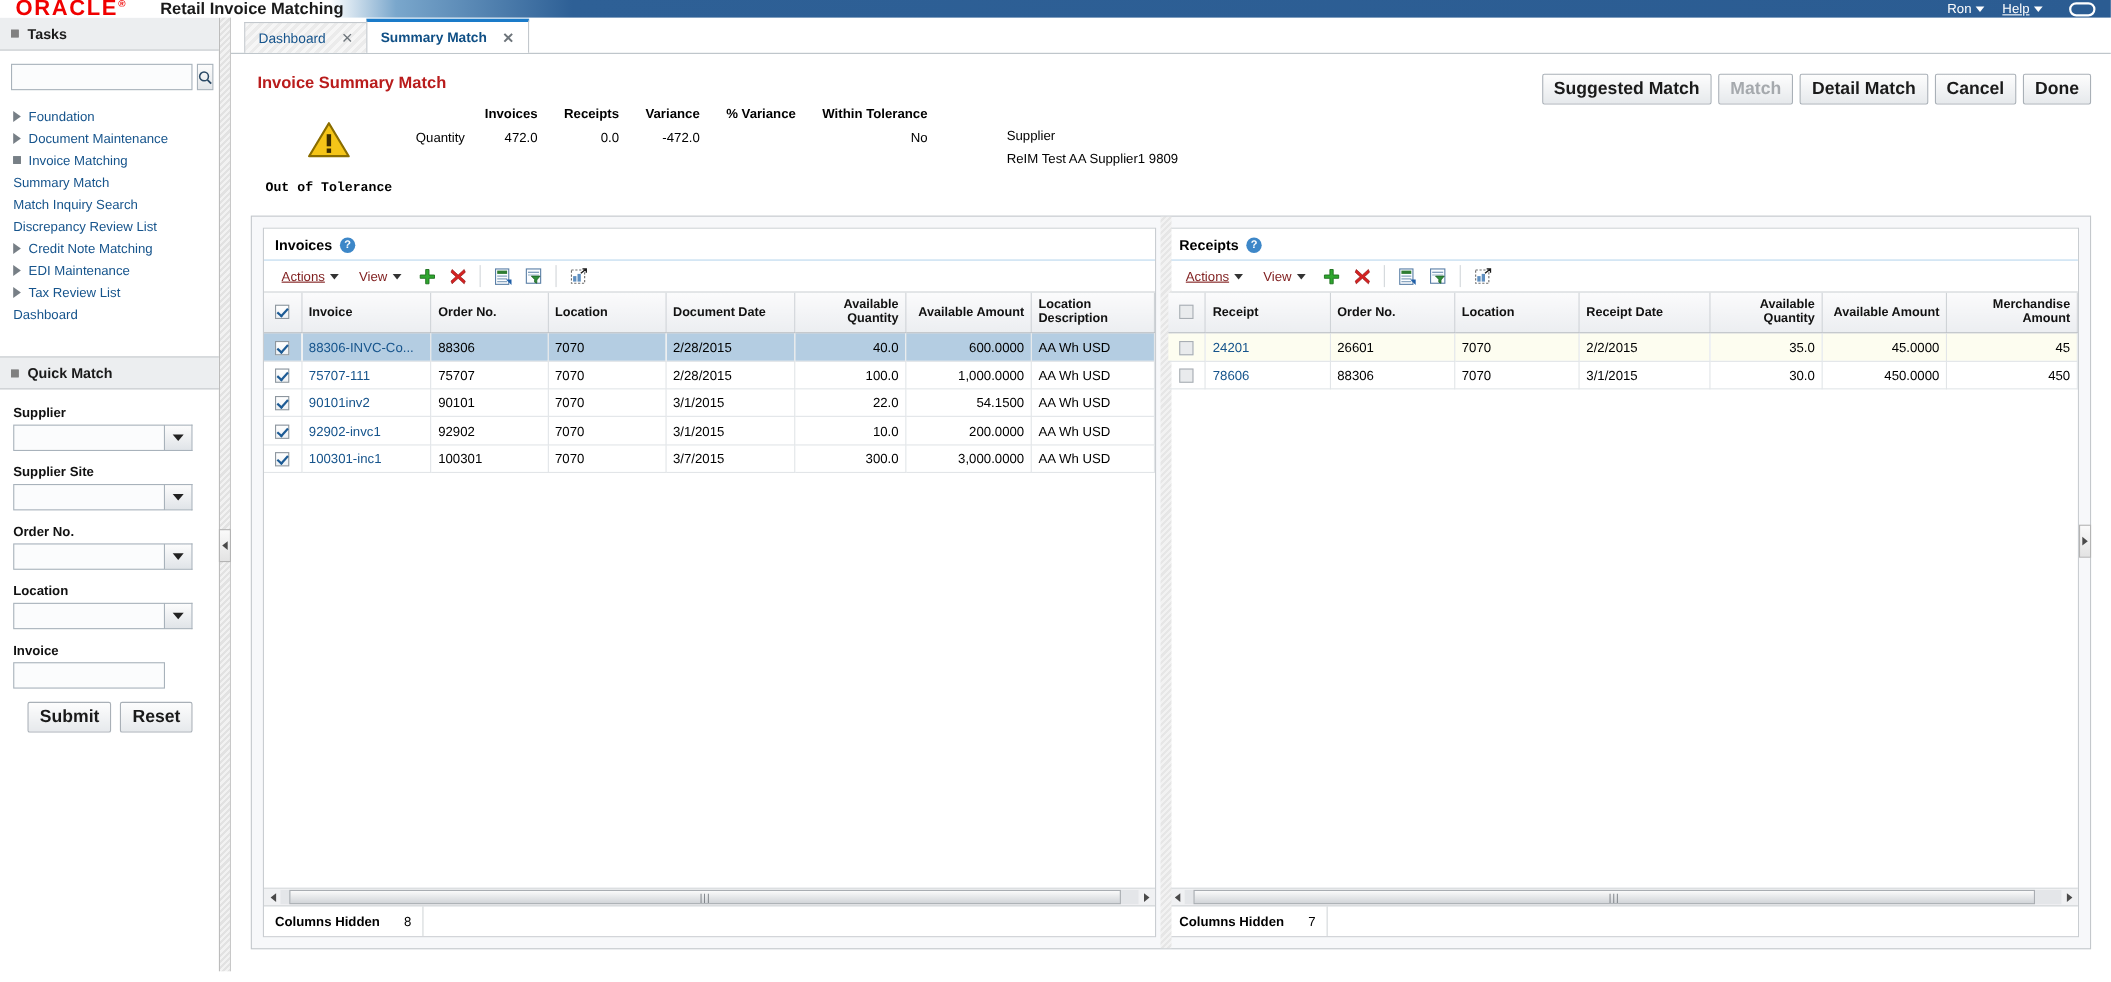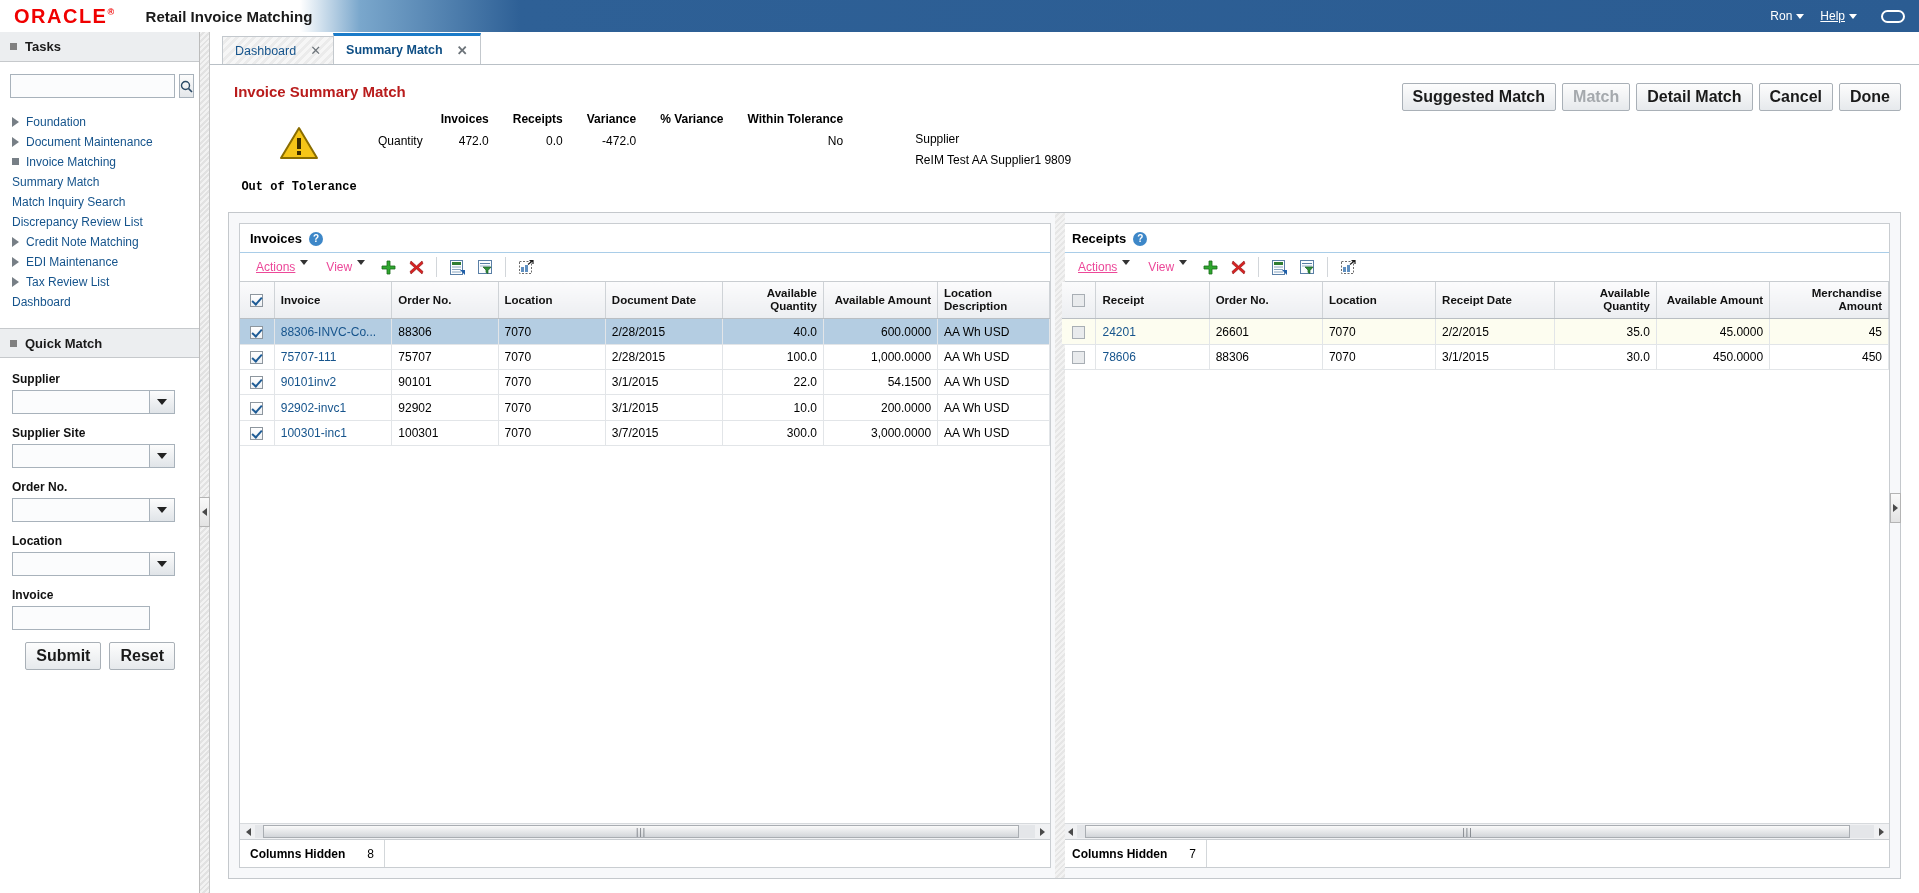--- a/index.html
+++ b/index.html
@@ -8,21 +8,21 @@
     width: 1919px; height: 893px;
     overflow: hidden;
     font-family: "Liberation Sans", sans-serif;
     font-size: 12px;
     color: #000;
     background: #fff;
   }
 
   
   .brandbar {
-    height: 32px;
+    height: 16px;
     background: linear-gradient(to right, #ffffff 0px, #ffffff 300px, #7aa7cc 360px, #2e6096 520px, #2b5c92 100%);
     display: flex;
     align-items: center;
     position: relative;
   }
   .oracle-logo {
     font-family: "Liberation Sans", sans-serif;
     font-weight: bold;
     font-size: 20px;
     letter-spacing: 1.5px;
@@ -298,22 +298,22 @@
 
   .gp-toolbar {
     display: flex; align-items: center;
     height: 29px;
     border-bottom: 1px solid #c9cdd1;
     background: #ffffff;
     padding-left: 8px;
     gap: 2px;
   }
   .tb-menu {
-    display: flex; align-items: flex-start; gap: 5px;
-    font-size: 12px; padding: 2px 8px; cursor: pointer; color: #ec4899;
+    display: flex; align-items: center; gap: 5px;
+    font-size: 12px; padding: 2px 8px; cursor: pointer; color: #7f1d1d;
   }
   .tb-menu .ul { text-decoration: underline; }
   .caret-sm { width:0;height:0;border-left:4px solid transparent;border-right:4px solid transparent;border-top:5px solid #333; }
   .tb-sep { width: 1px; height: 20px; background: #d2d6da; margin: 0 5px; }
   .tb-icon {
     width: 26px; height: 24px;
     display: flex; align-items: center; justify-content: center;
     cursor: pointer;
   }
 
@@ -486,21 +486,21 @@
         <div class="tree-item">
           <span class="tri-closed"></span>
           <span class="lbl">Tax Review List</span>
         </div>
         <div class="tree-leaf">
           <span class="lbl">Dashboard</span>
         </div>
       </div>
     </div>
 
-    <div class="panel-hdr" style="margin-top:8px;border-top:1px solid #c6c9cc;">
+    <div class="panel-hdr" style="margin-top:20px;border-top:1px solid #c6c9cc;">
       <span class="tri-open"></span>
       <span>Quick Match</span>
     </div>
     <div class="qm-body">
       <div class="qm-label">Supplier</div>
       <div class="qm-field">
         <input class="qm-input" type="text" value="" style="">
         <span class="qm-drop">
             <span class="dn-tri"></span>
           </span>

